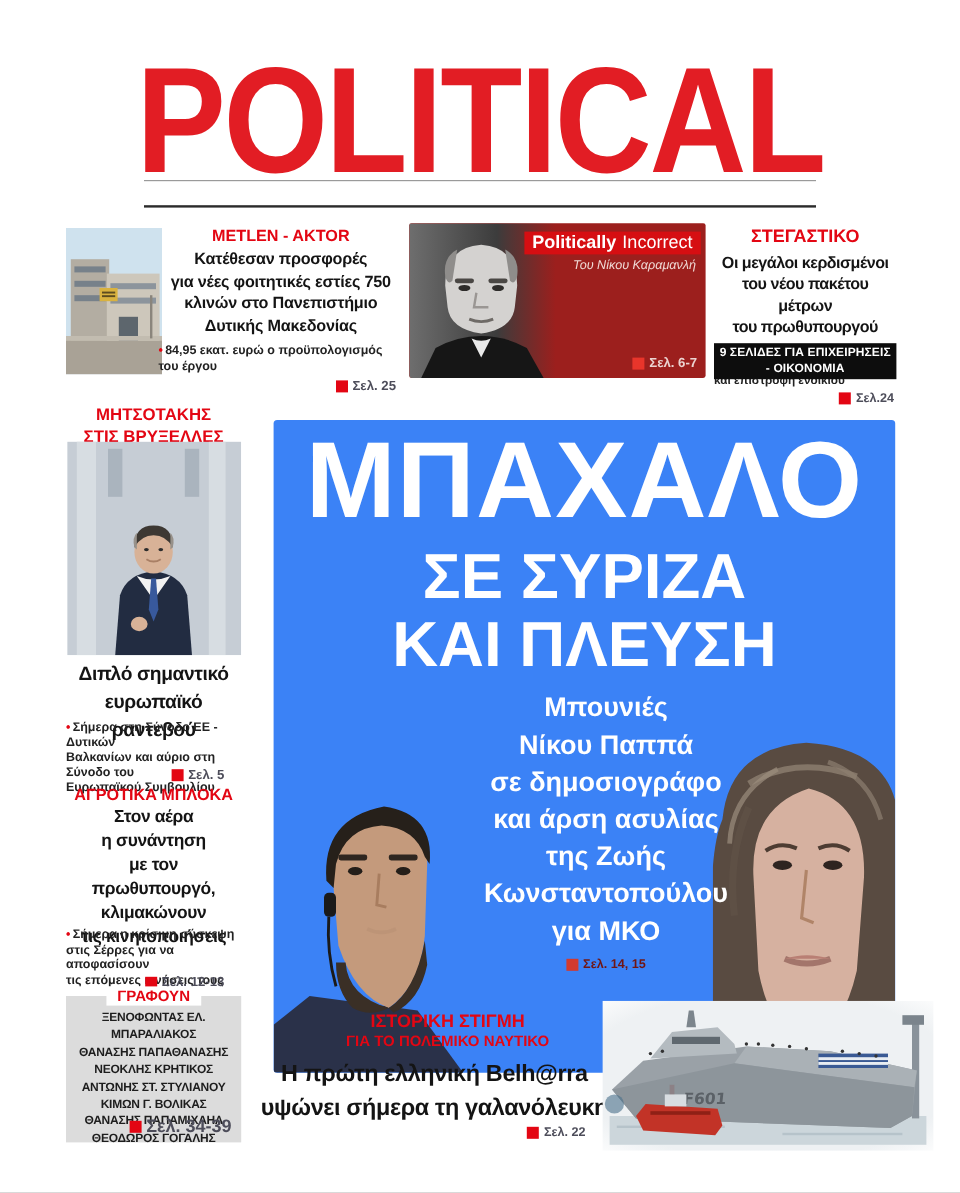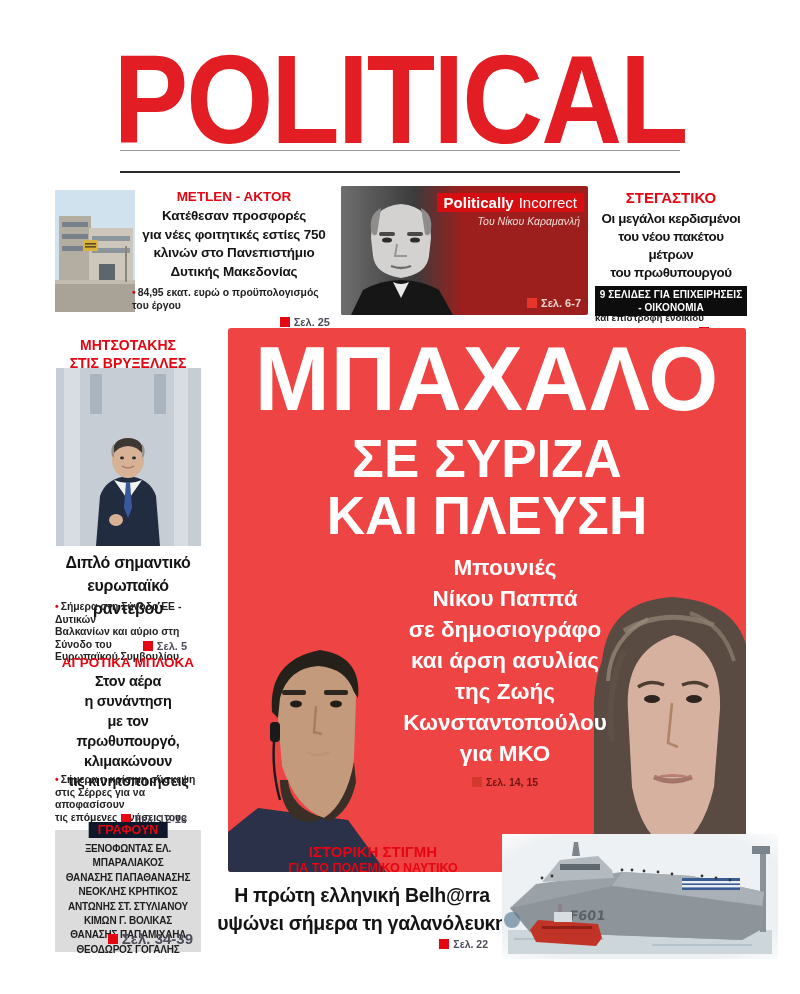--- a/index.html
+++ b/index.html
@@ -63,28 +63,28 @@
   .mitso-headline { top:551px; font-size:16px; line-height:23px; letter-spacing:-0.3px; }
   .mitso-bullet { top:601px; }
   .mitso-pageref { top:640px; padding-right:14px; }
   .agro-kicker { top:655px; font-size:13.5px; }
   .agro-headline { top:671px; font-size:14.5px; line-height:20px; letter-spacing:-0.3px; }
   .agro-bullet { top:774px; }
   .agro-pageref { top:813px; padding-right:14px; }
 
   .grafoun { position:absolute; left:55px; top:830px; width:146px; height:122px; background:#dcdcdc; }
   .grafoun-chip { position:absolute; top:-8px; left:50%; transform:translateX(-50%);
-    background:#0f172a; padding:1px 9px; font-size:12.5px; font-weight:bold; color:#e30613; white-space:nowrap; }
+    background:#ffffff; padding:1px 9px; font-size:12.5px; font-weight:bold; color:#e30613; white-space:nowrap; }
   .grafoun-names { padding-top:12px; text-align:center; font-size:10px; line-height:14.4px;
     font-weight:bold; color:#1d1d1d; letter-spacing:-0.2px; }
   .grafoun .pageref { position:absolute; right:8px; bottom:5px; font-size:15px;padding-left:15px; }
 
   
-  .main-panel { position:absolute; left:228px; top:328px; width:518px; height:544px;
-    background:#ef4444; border-radius:3px; overflow:hidden; }
+  .main-panel { position:absolute; left:228px; top:350px; width:518px; height:544px;
+    background:#3b82f6; border-radius:3px; overflow:hidden; }
   .main-h1 { position:absolute; top:4px; left:0; width:100%; text-align:center; color:#ffffff;
     font-size:90px; font-weight:bold; letter-spacing:1px; line-height:1.05; }
   .main-h2 { position:absolute; top:102px; left:0; width:100%; text-align:center; color:#ffffff;
     font-size:53px; font-weight:bold; line-height:57px; white-space:pre-line; letter-spacing:0; }
   .pappas { position:absolute; left:0; bottom:0; width:178px; height:278px; }
   .zoe { position:absolute; right:0; bottom:0; width:152px; height:281px; }
   .main-deck { position:absolute; left:168px; top:224px; width:218px; text-align:center;
     color:#ffffff; font-weight:bold; font-size:22.5px; line-height:31px; white-space:pre-line; }
   .main-pageref { position:absolute; left:168px; top:448px; width:218px; justify-content:center;
     color:#701512; font-size:10.5px; }

